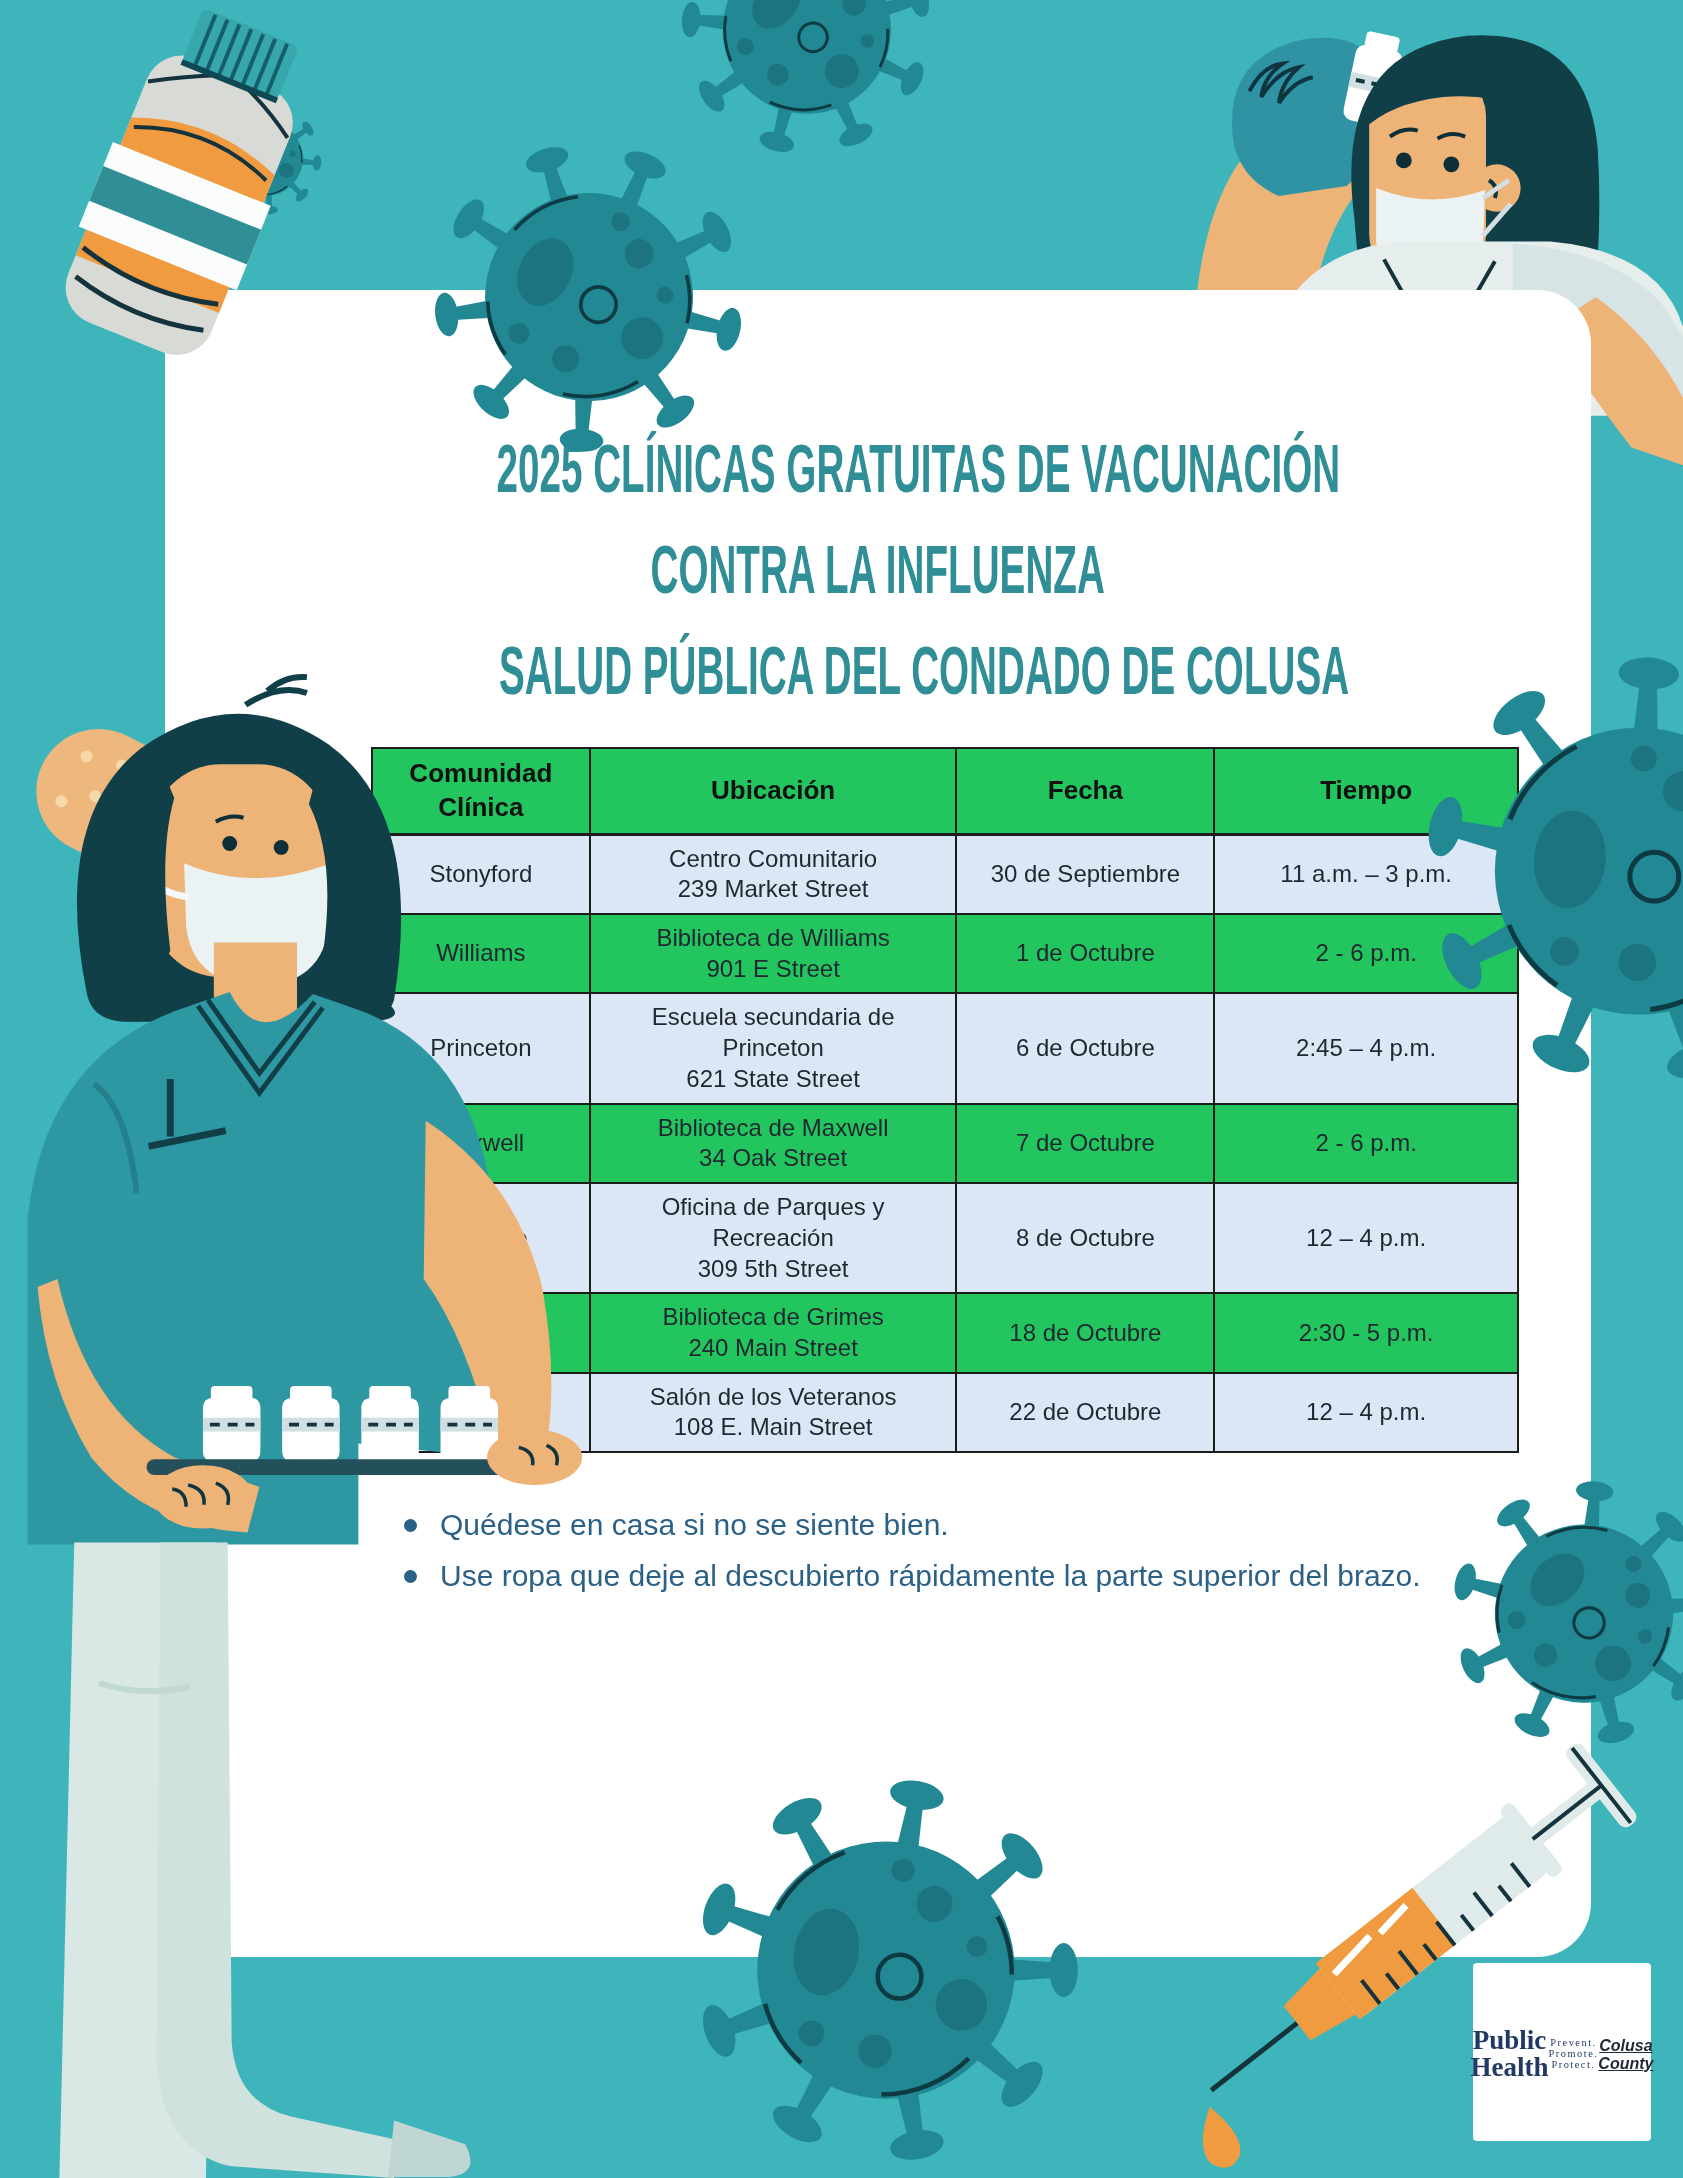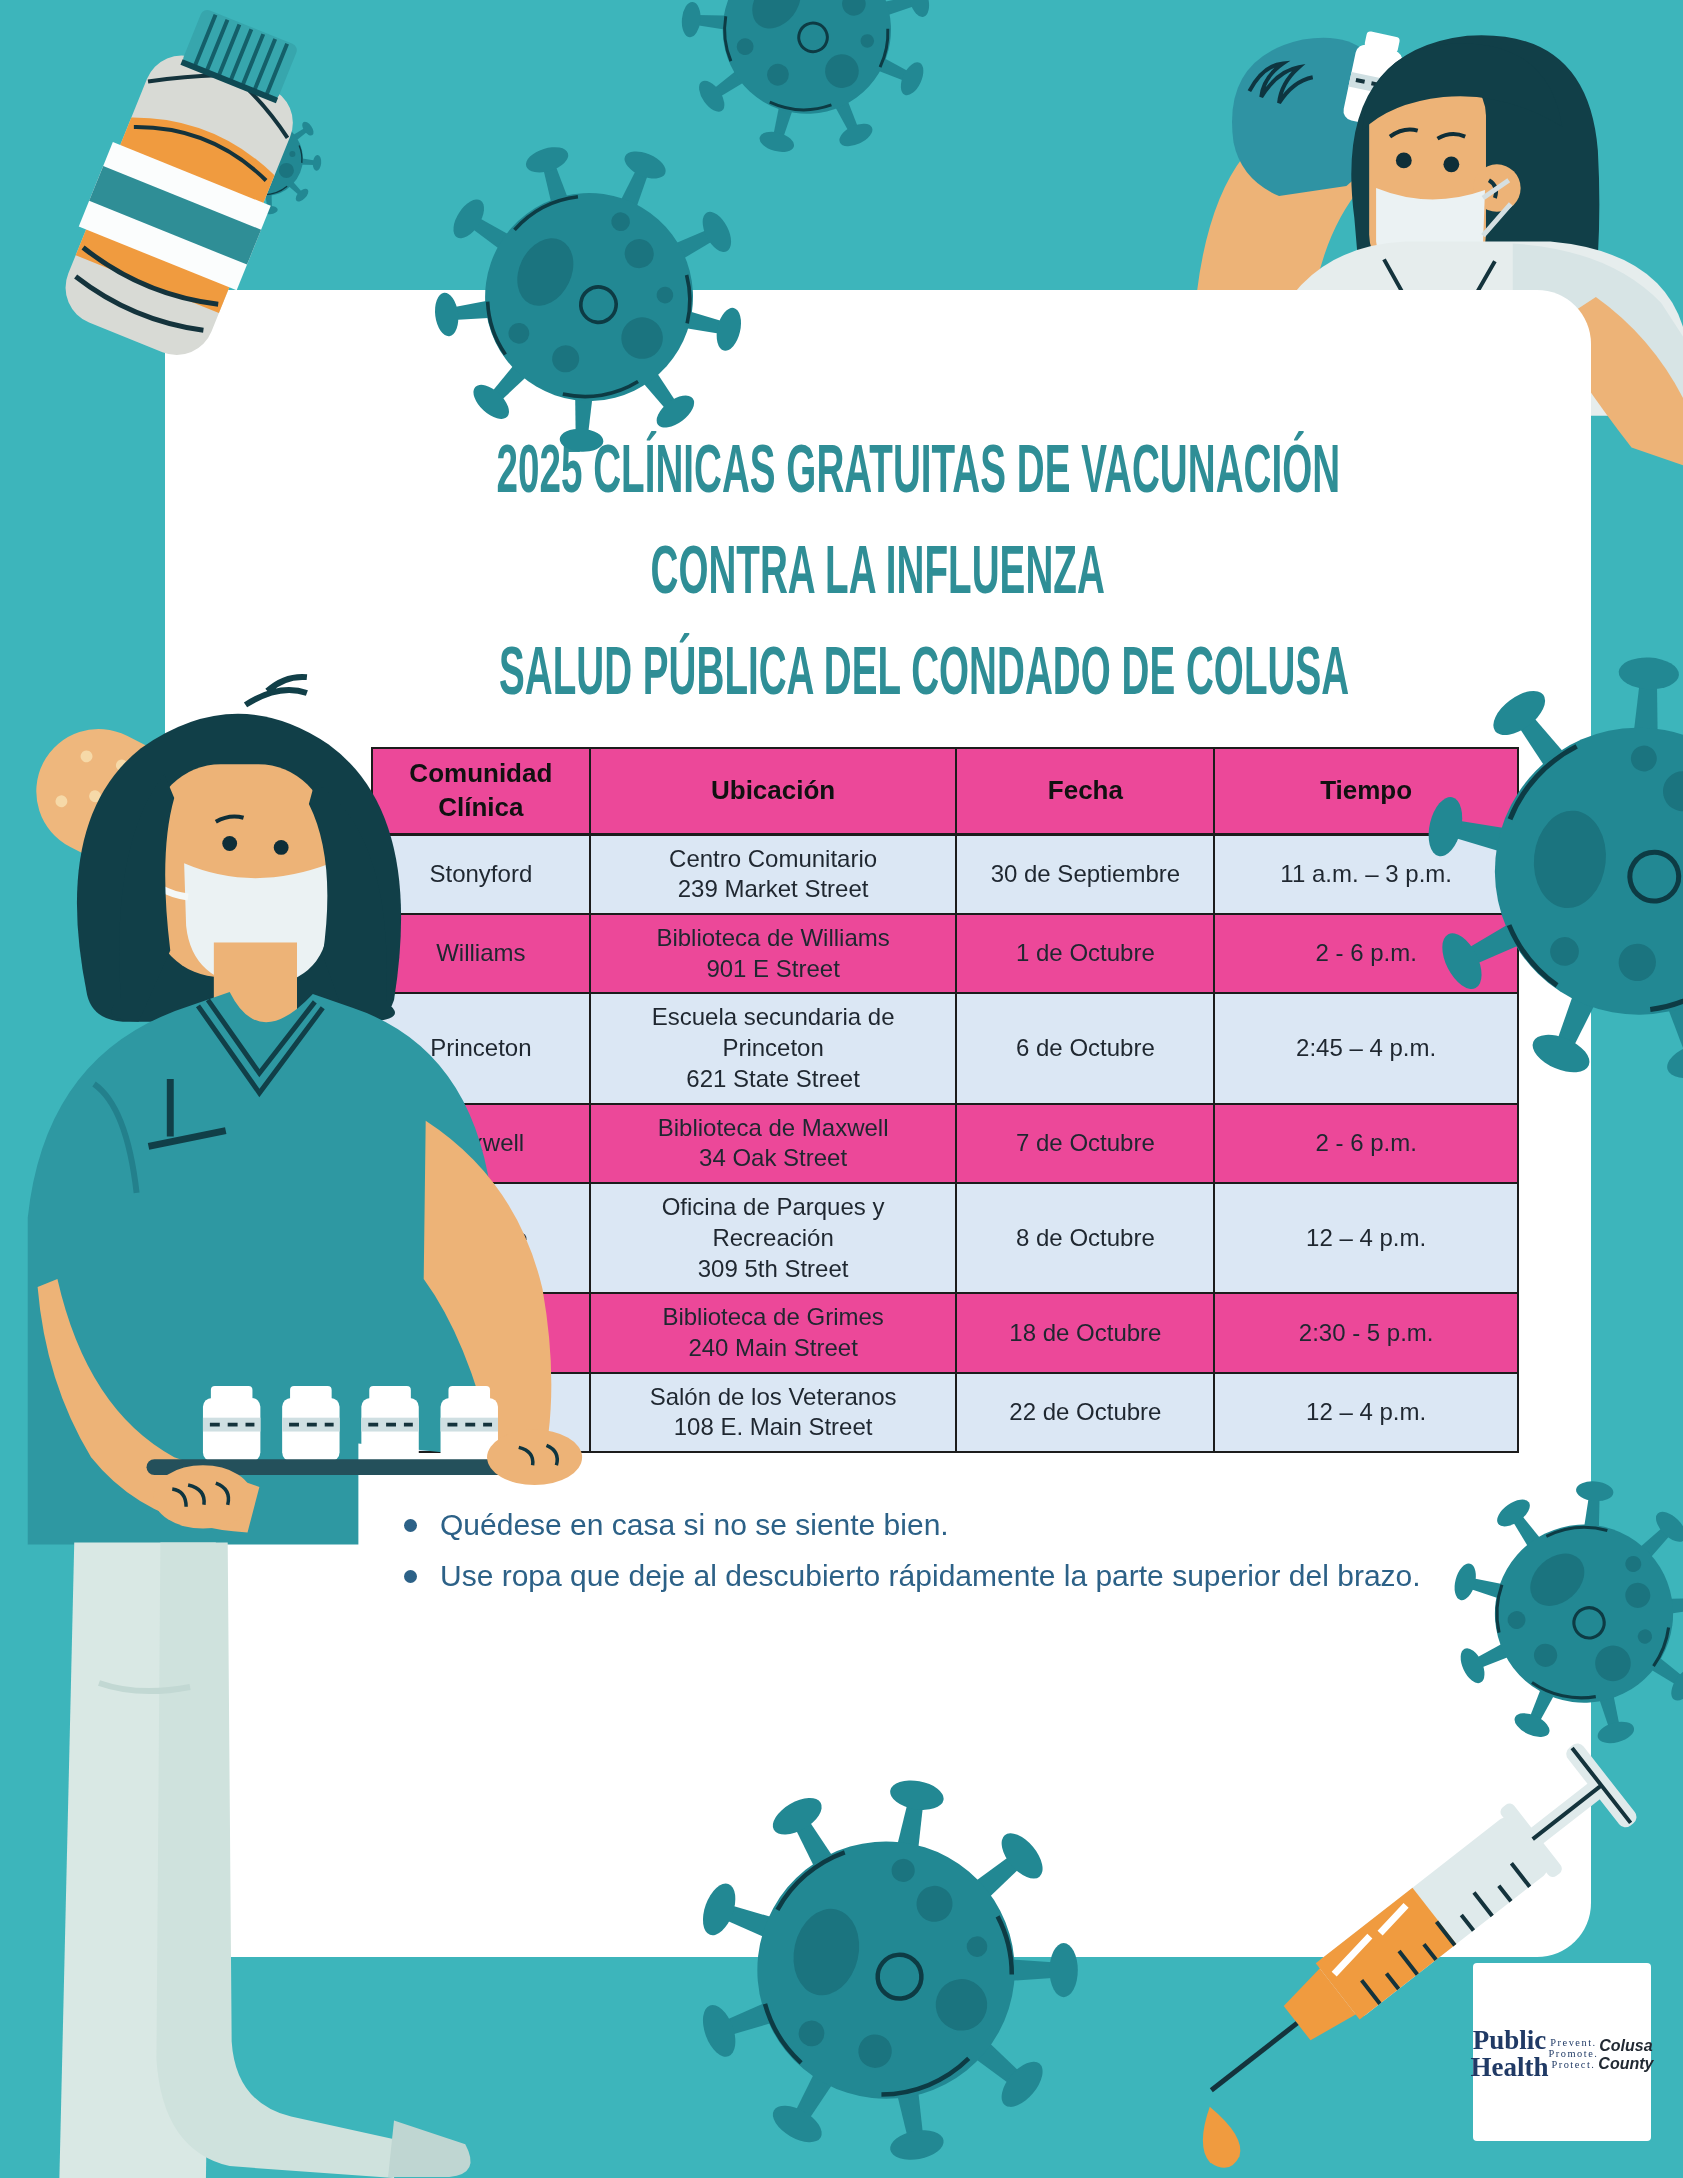--- a/index.html
+++ b/index.html
@@ -7,37 +7,37 @@
   .poster{position:relative;width:1683px;height:2178px;overflow:hidden;background:#3db5bb;}
   .layer{position:absolute;left:0;top:0;pointer-events:none;}
   .back-layer{z-index:1;}
   .card{position:absolute;left:165px;top:290px;width:1426px;height:1667px;background:#ffffff;border-radius:54px;z-index:2;}
   .content{position:absolute;left:0;top:0;width:1683px;height:2178px;z-index:3;padding-left:14px;}
   .deco-layer{z-index:6;}
   
   .title{position:absolute;left:165px;top:418px;width:1426px;text-align:center;color:#2f8e96;font-weight:bold;font-size:69px;line-height:101px;letter-spacing:0px;}
   .tline{display:inline-block;transform:scaleX(.56);transform-origin:50% 50%;white-space:nowrap;}
   
-  table.clinics{position:absolute;left:371px;top:747px;width:1148px;border-collapse:collapse;table-layout:fixed;background:#ec4899;}
+  table.clinics{position:absolute;left:371px;top:747px;width:1148px;border-collapse:collapse;table-layout:fixed;background:#22c55e;}
   table.clinics th,table.clinics td{border:2.5px solid #1c1c1c;text-align:center;vertical-align:middle;padding:8px 10px;color:#1f2730;}
   table.clinics th{font-size:26px;font-weight:bold;line-height:1.3;color:#111;}
   table.clinics thead tr th{border-bottom-width:3px;}
   table.clinics td{font-size:24px;line-height:1.28;}
   table.clinics td:nth-child(2){white-space:pre-line;}
   table.clinics tr.alt td{background:#dbe7f4;}
   col.c1{width:19%;} col.c2{width:32%;} col.c3{width:22.5%;} col.c4{width:26.5%;}
   
   ul.notes{position:absolute;left:396px;top:1503px;width:1049px;margin:0;padding:0;list-style:none;color:#2c6187;font-size:30px;line-height:1.45;}
   ul.notes li{position:relative;padding-left:44px;margin-bottom:7px;}
   ul.notes li::before{content:"";position:absolute;left:8px;top:16px;width:13px;height:13px;border-radius:50%;background:#2c6187;}
   
   .logo{position:absolute;left:1473px;top:1963px;width:178px;height:178px;background:#ffffff;border-radius:4px;z-index:7;display:flex;align-items:center;justify-content:center;text-align:center;}
   .logo-name{font-family:"Liberation Serif",serif;font-weight:bold;font-size:27px;color:#203a65;line-height:1;margin-top:4px;}
   .logo-tag{font-family:"Liberation Serif",serif;font-size:10.4px;letter-spacing:1.5px;color:#203a65;margin-top:3px;}
-  .logo-county{font-size:16px;font-weight:bold;font-style:italic;color:#222a33;margin-top:6px;}
+  .logo-county{font-size:16px;font-weight:bold;font-style:italic;color:#222a33;margin-top:6px;text-decoration:underline;}
 </style>
 </head>
 <body>
 
 <div class="poster">
 
   <svg class="layer back-layer" width="1683" height="2178" viewBox="0 0 1700 2200">
     <g>
 
       <path d="M 1205 340 Q 1212 215 1256 158 L 1322 118 L 1376 188 Q 1332 238 1320 340 Z" fill="#edb377"></path>

